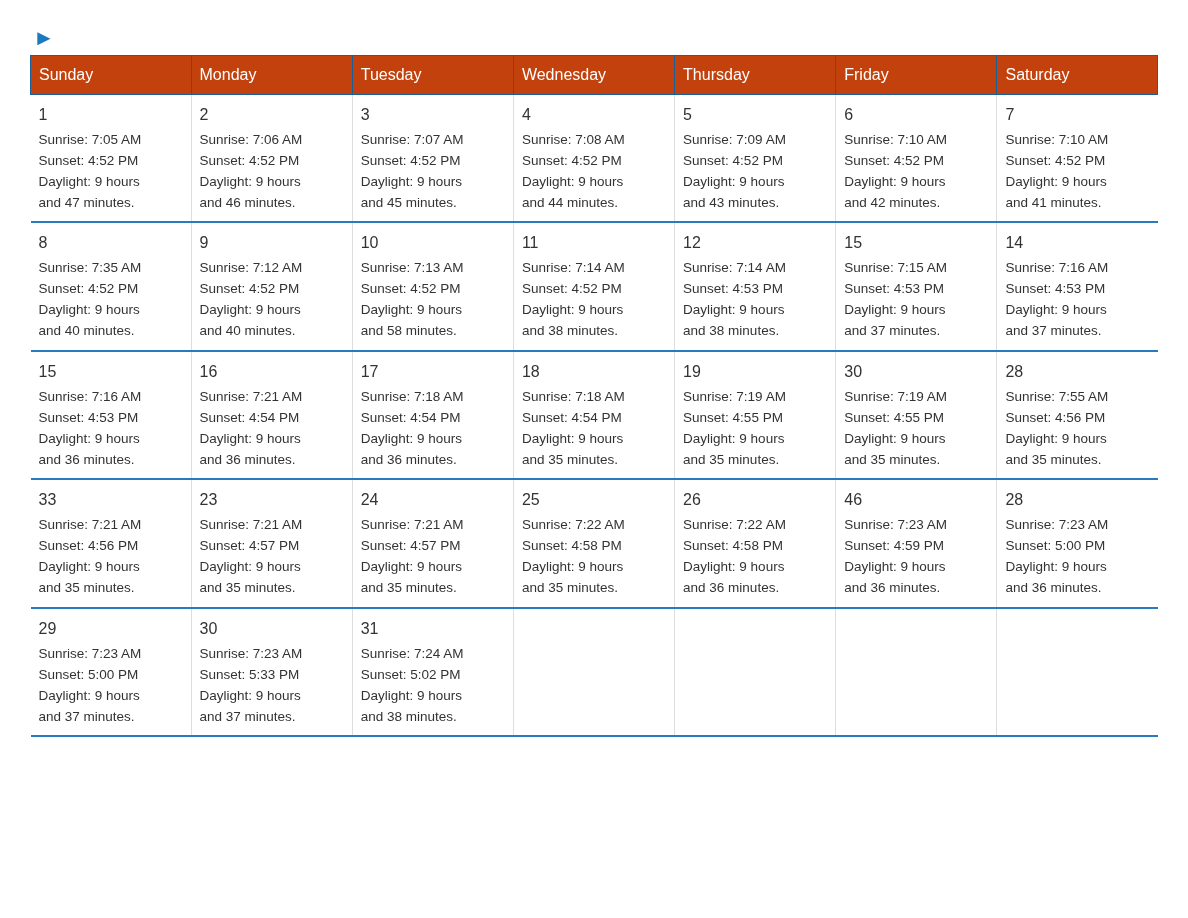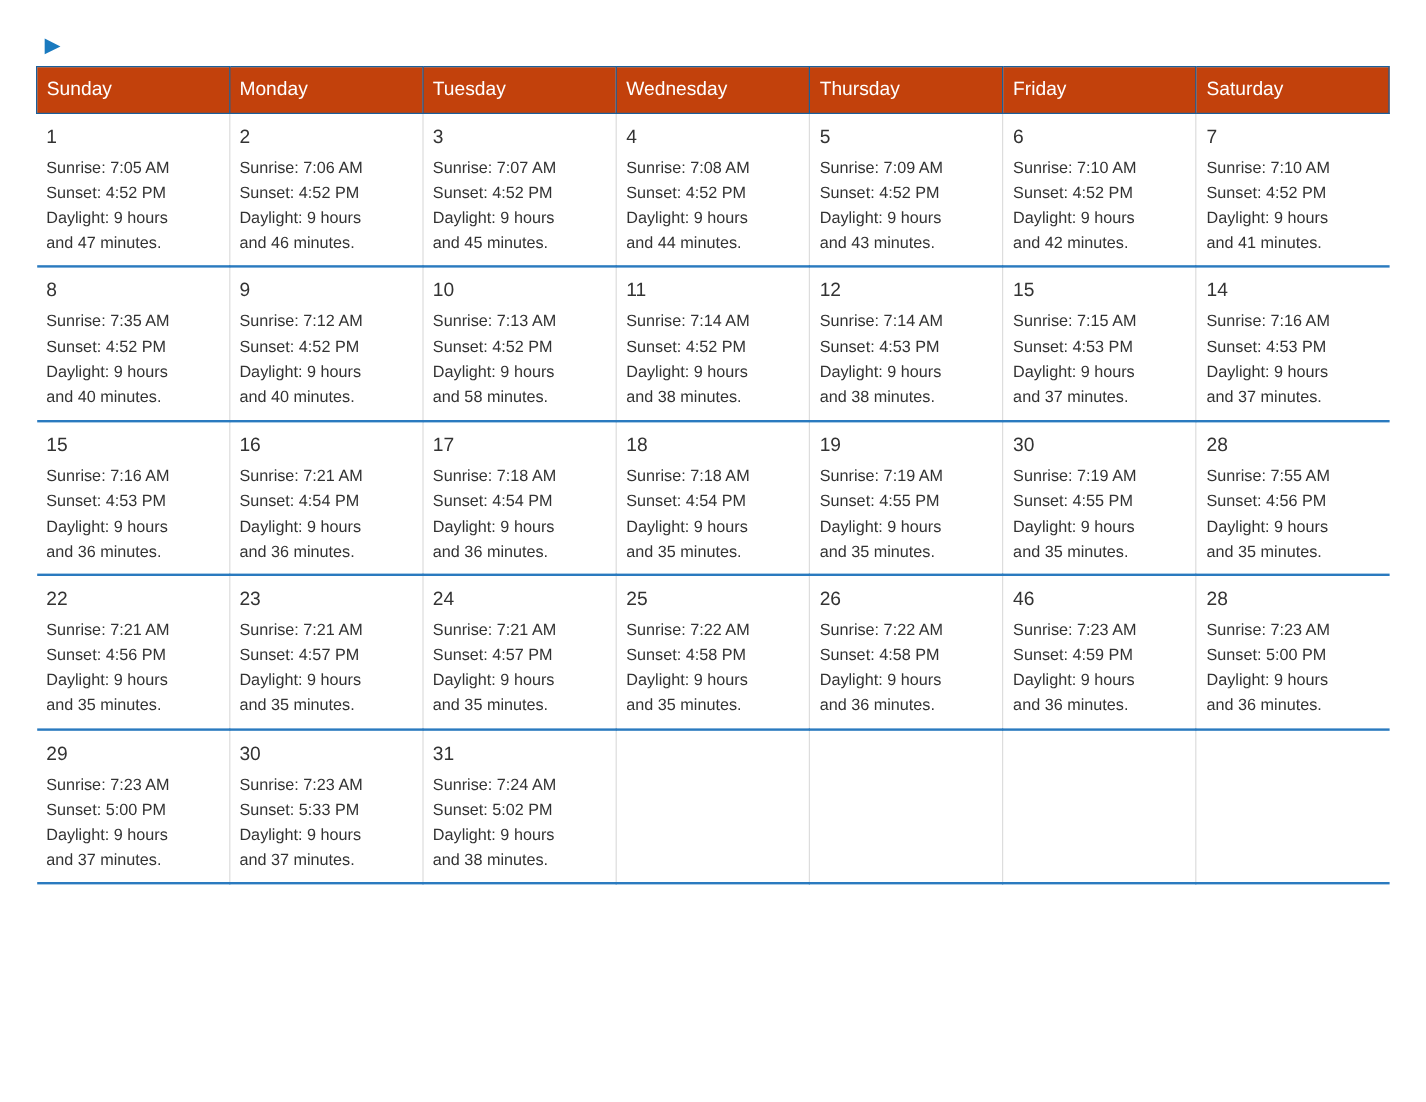--- a/index.html
+++ b/index.html
@@ -151,21 +151,21 @@
       <tr>
         <td><span class="day-num">15</span><span>Sunrise: 7:16 AM</span><br><span>Sunset: 4:53 PM</span><br><span>Daylight: 9 hours</span><br><span>and 36 minutes.</span></td>
         <td><span class="day-num">16</span><span>Sunrise: 7:21 AM</span><br><span>Sunset: 4:54 PM</span><br><span>Daylight: 9 hours</span><br><span>and 36 minutes.</span></td>
         <td><span class="day-num">17</span><span>Sunrise: 7:18 AM</span><br><span>Sunset: 4:54 PM</span><br><span>Daylight: 9 hours</span><br><span>and 36 minutes.</span></td>
         <td><span class="day-num">18</span><span>Sunrise: 7:18 AM</span><br><span>Sunset: 4:54 PM</span><br><span>Daylight: 9 hours</span><br><span>and 35 minutes.</span></td>
         <td><span class="day-num">19</span><span>Sunrise: 7:19 AM</span><br><span>Sunset: 4:55 PM</span><br><span>Daylight: 9 hours</span><br><span>and 35 minutes.</span></td>
         <td><span class="day-num">30</span><span>Sunrise: 7:19 AM</span><br><span>Sunset: 4:55 PM</span><br><span>Daylight: 9 hours</span><br><span>and 35 minutes.</span></td>
         <td><span class="day-num">28</span><span>Sunrise: 7:55 AM</span><br><span>Sunset: 4:56 PM</span><br><span>Daylight: 9 hours</span><br><span>and 35 minutes.</span></td>
       </tr>
       <tr>
-        <td><span class="day-num">22</span><span>Sunrise: 7:21 AM</span><br><span>Sunset: 4:56 PM</span><br><span>Daylight: 9 hours</span><br><span>and 35 minutes.</span></td>
+        <td><span class="day-num">33</span><span>Sunrise: 7:21 AM</span><br><span>Sunset: 4:56 PM</span><br><span>Daylight: 9 hours</span><br><span>and 35 minutes.</span></td>
         <td><span class="day-num">23</span><span>Sunrise: 7:21 AM</span><br><span>Sunset: 4:57 PM</span><br><span>Daylight: 9 hours</span><br><span>and 35 minutes.</span></td>
         <td><span class="day-num">24</span><span>Sunrise: 7:21 AM</span><br><span>Sunset: 4:57 PM</span><br><span>Daylight: 9 hours</span><br><span>and 35 minutes.</span></td>
         <td><span class="day-num">25</span><span>Sunrise: 7:22 AM</span><br><span>Sunset: 4:58 PM</span><br><span>Daylight: 9 hours</span><br><span>and 35 minutes.</span></td>
         <td><span class="day-num">26</span><span>Sunrise: 7:22 AM</span><br><span>Sunset: 4:58 PM</span><br><span>Daylight: 9 hours</span><br><span>and 36 minutes.</span></td>
         <td><span class="day-num">46</span><span>Sunrise: 7:23 AM</span><br><span>Sunset: 4:59 PM</span><br><span>Daylight: 9 hours</span><br><span>and 36 minutes.</span></td>
         <td><span class="day-num">28</span><span>Sunrise: 7:23 AM</span><br><span>Sunset: 5:00 PM</span><br><span>Daylight: 9 hours</span><br><span>and 36 minutes.</span></td>
       </tr>
       <tr>
         <td><span class="day-num">29</span><span>Sunrise: 7:23 AM</span><br><span>Sunset: 5:00 PM</span><br><span>Daylight: 9 hours</span><br><span>and 37 minutes.</span></td>
         <td><span class="day-num">30</span><span>Sunrise: 7:23 AM</span><br><span>Sunset: 5:33 PM</span><br><span>Daylight: 9 hours</span><br><span>and 37 minutes.</span></td>

